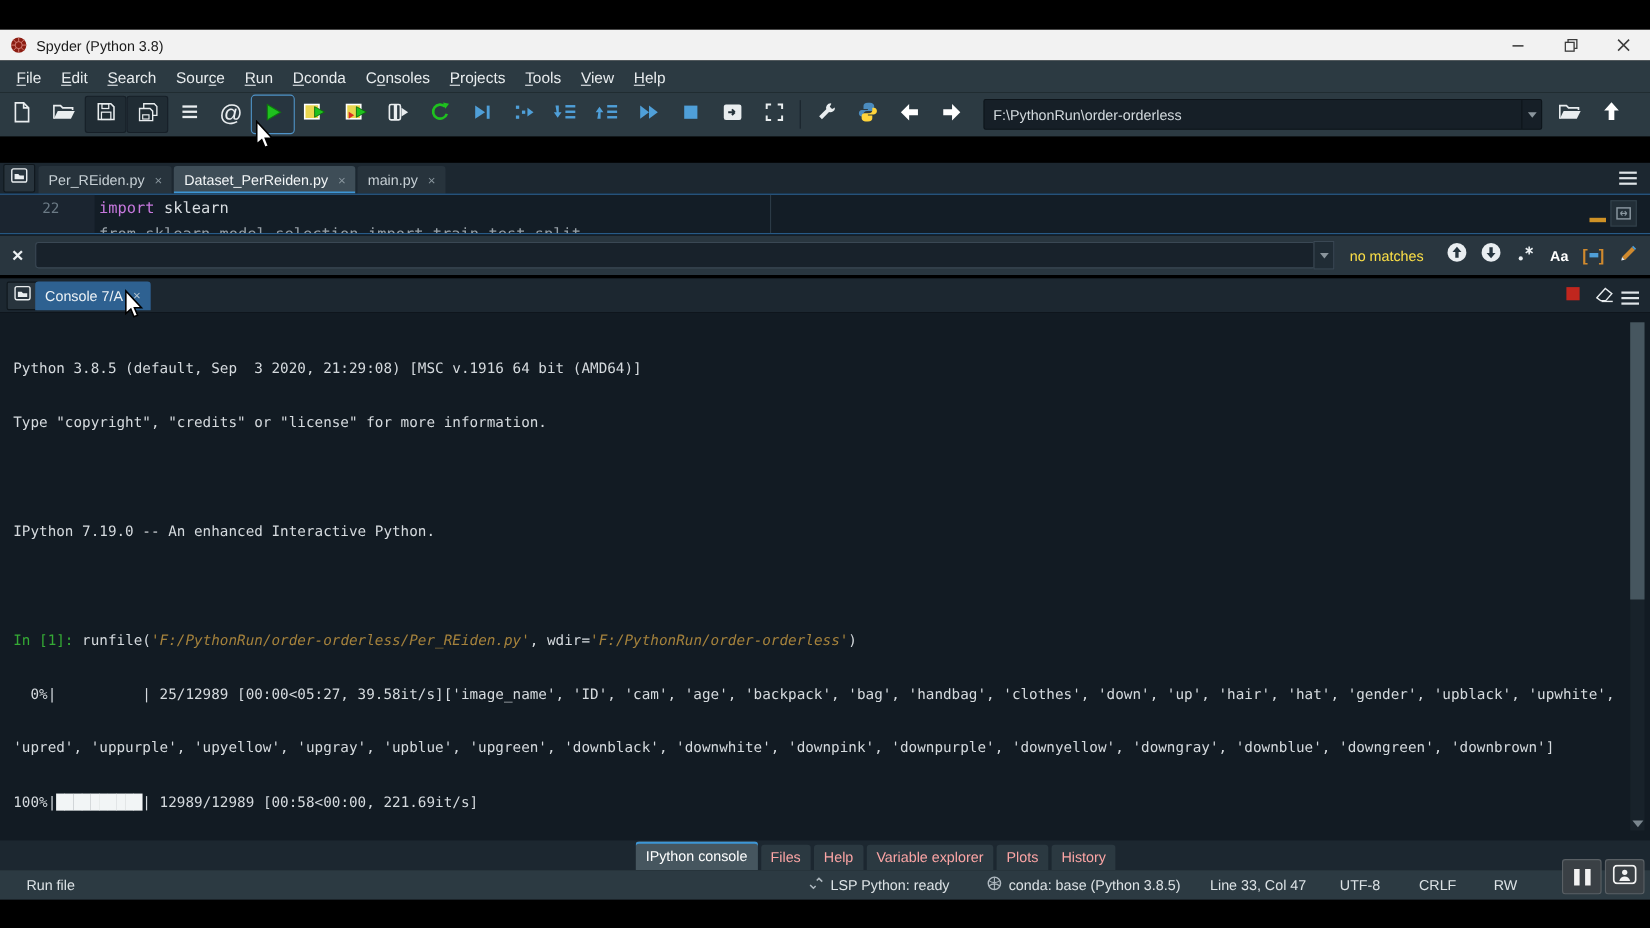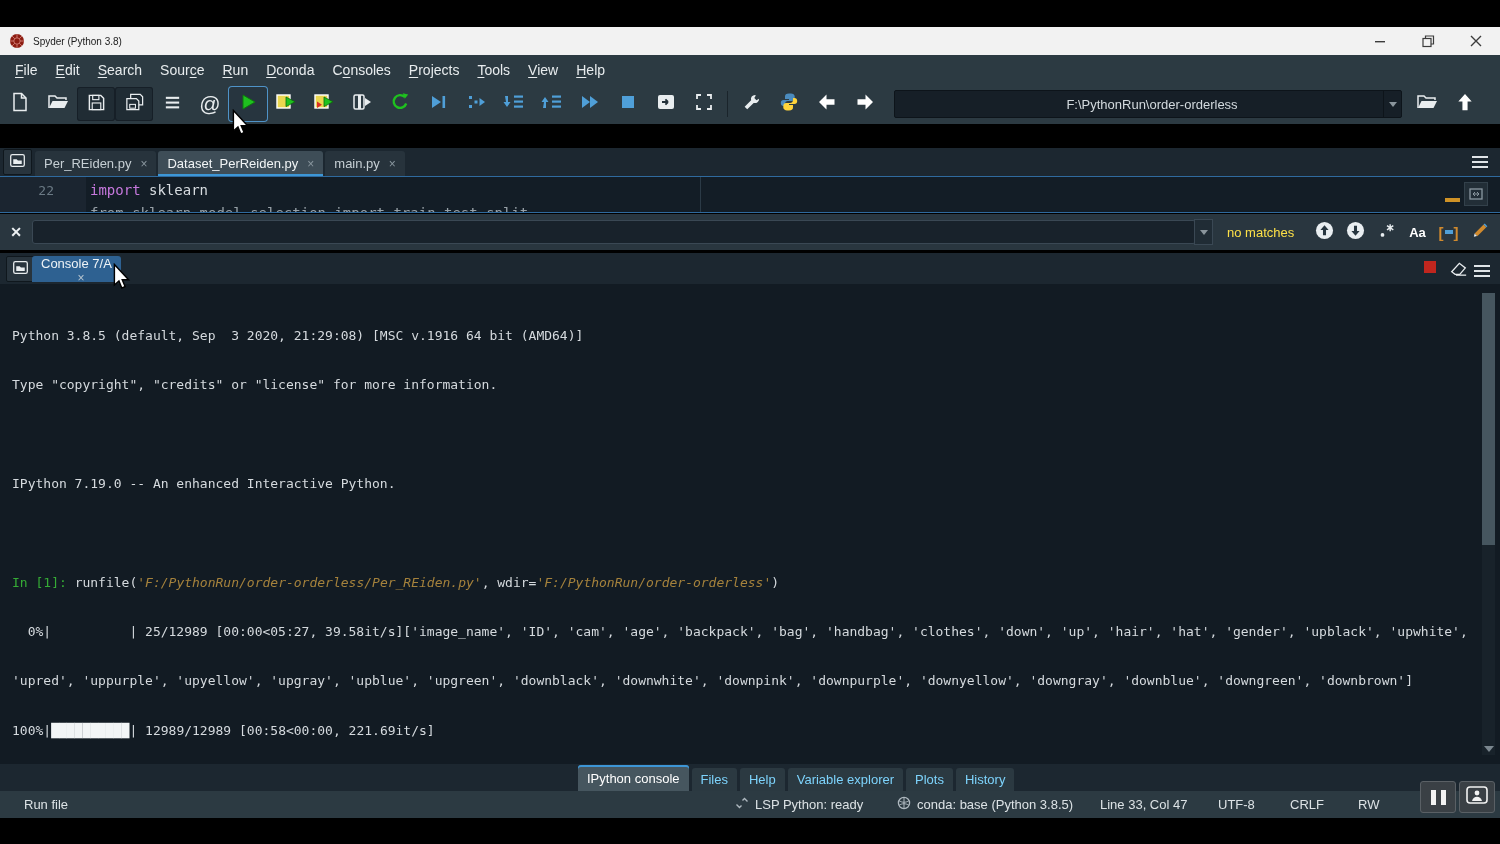--- a/index.html
+++ b/index.html
@@ -1,36 +1,36 @@
 <!DOCTYPE html>
 <html><head>
 <meta charset="utf-8">
 <style>
   html,body{margin:0;padding:0;background:#000;}
   #root{position:relative;width:1500px;height:844px;background:#000;overflow:hidden;
         font-family:"Liberation Sans",sans-serif;-webkit-font-smoothing:antialiased;}
   .abs{position:absolute;}
   
   .titlebar{left:0;right:0;top:27px;height:28px;background:#f2f2f2;display:flex;align-items:center;}
-  .title-txt{color:#1b1b1b;font-size:10px;margin-left:8px;}
+  .title-txt{color:#1b1b1b;font-size:13px;margin-left:8px;}
   .wbtns{position:absolute;right:0;top:0;height:100%;display:flex;}
   .wbtn{width:48px;height:100%;display:flex;align-items:center;justify-content:center;}
   
   .menubar{left:0;right:0;top:55px;height:29px;background:#2c3a42;display:flex;align-items:center;padding-left:6px;}
   .menu-item{padding:4px 9px;font-size:14px;color:#e8ecee;white-space:pre;}
   .mn{text-decoration:underline;text-underline-offset:2px;}
   
   .toolbar{left:0;right:0;top:84px;height:40px;background:#2c3a42;display:flex;align-items:center;padding-left:1px;}
   .tbtn{width:38px;height:34px;display:flex;align-items:center;justify-content:center;border-radius:3px;flex:none;}
   .tbtn.pressed{background:#202c34;box-shadow:inset 0 0 0 1px #161f27;}
   .tbtn.focused{box-shadow:0 0 0 1px #4f93c8;background:#27353f;}
   .at-glyph{font-size:21px;color:#e9edef;}
   .tsep{width:1px;height:26px;background:#1a242b;margin:0 4px;flex:none;}
   .workdir{margin-left:10px;width:498px;height:26px;background:#161f27;border:1px solid #0d141a;border-radius:2px;
-           display:flex;align-items:center;color:#d3dade;font-size:13px;padding-left:8px;position:relative;flex:none;justify-content:center;}
+           display:flex;align-items:center;color:#d3dade;font-size:13px;padding-left:8px;position:relative;flex:none;}
   .workdir-drop{position:absolute;right:0;top:0;width:17px;height:100%;display:flex;align-items:center;justify-content:center;border-left:1px solid #0d141a;}
   .chev{width:0;height:0;border-left:4px solid transparent;border-right:4px solid transparent;border-top:5px solid #8a959c;}
   
   .breadcrumb{left:0;right:0;top:124px;height:24px;background:#1d2730;color:#e3e8ea;font-size:13px;display:flex;align-items:center;padding-left:8px;}
   
   .edtabs{left:0;right:0;top:148px;height:28px;background:#1c2730;display:flex;align-items:flex-end;}
   .browse-btn{width:27px;height:24px;margin:0 3px 1px 3px;background:#28343d;border:1px solid #0f171d;display:flex;align-items:center;justify-content:center;border-radius:2px;flex:none;}
   .edtab{height:25px;display:flex;align-items:center;padding:0 9px;background:#27333c;color:#c6cfd4;font-size:13px;margin-right:2px;
          border-top-left-radius:3px;border-top-right-radius:3px;flex:none;}
   .edtab.active{background:#3e4d57;color:#f2f5f6;box-shadow:inset 0 -2px 0 #3d96d6;}
@@ -54,35 +54,35 @@
               font-family:"Liberation Sans",sans-serif;font-size:13px;padding:0 6px;}
   .find-drop{width:17px;height:24px;border:1px solid #3a4854;margin-left:-2px;display:flex;align-items:center;justify-content:center;background:#202c35;}
   .find-status{color:#fde047;font-size:13px;margin-left:14px;width:82px;}
   .find-ic{width:31px;height:26px;display:flex;align-items:center;justify-content:center;}
   .case-glyph{color:#ffffff;font-size:13px;font-weight:bold;}
   .ww{display:flex;align-items:center;font-weight:bold;font-size:15px;color:#d08a2e;}
   .ww i{display:block;width:8px;height:4px;background:#4f9fd8;margin:0 1px;}
   
   .contabs{left:0;right:0;top:253px;height:31px;background:#1c2730;}
   .contab{position:absolute;left:32px;top:3px;height:26px;background:#2e6191;color:#eef3f6;display:flex;align-items:center;padding:0 9px;
-          font-size:13px;border-top-left-radius:3px;border-top-right-radius:3px;flex-direction:column;}
+          font-size:13px;border-top-left-radius:3px;border-top-right-radius:3px;}
   .con-ic{position:absolute;top:5px;width:24px;height:22px;display:flex;align-items:center;justify-content:center;}
   .conout{left:0;right:0;top:284px;height:480px;background:#121b23;
           font-family:"DejaVu Sans Mono",monospace;font-size:13px;line-height:16.45px;color:#d5dade;
           padding:11px 0 0 12px;white-space:pre;overflow:hidden;}
   .cline{height:16.45px;white-space:pre;}
   .green{color:#35ab35;}
   .str{color:#a5823c;font-style:italic;}
   .pbar{color:#f2f5f6;}
   .con-track{position:absolute;right:5px;top:293px;width:13px;height:462px;background:#18222a;}
   .con-thumb{position:absolute;left:0px;top:0px;width:13px;height:252px;background:#46565f;}
   .con-chev{position:absolute;right:6px;top:746px;width:0;height:0;border-left:5px solid transparent;border-right:5px solid transparent;border-top:6px solid #7a868e;}
   
   .btabs{left:0;right:0;top:764px;height:27px;background:#1c2730;display:flex;align-items:flex-end;padding-left:578px;}
-  .btab{height:23px;padding:0 9px;font-size:13px;background:#2b3941;color:#7dd3fc;margin-right:3px;display:flex;align-items:center;
+  .btab{height:23px;padding:0 9px;font-size:13px;background:#2b3941;color:#fca5a5;margin-right:3px;display:flex;align-items:center;
         border-top-left-radius:3px;border-top-right-radius:3px;flex:none;}
   .btab.active{background:#46565f;color:#ffffff;box-shadow:inset 0 2px 0 #3d96d6;height:26px;}
   
   .statusbar{left:0;right:0;top:791px;height:27px;background:#2c3a42;color:#dce2e5;font-size:13px;}
   .sb{position:absolute;top:0;height:27px;display:flex;align-items:center;gap:6px;white-space:pre;}
   
   .ovl{position:absolute;top:781px;width:36px;height:32px;background:#3a4045;border:1px solid #5a6065;border-radius:3px;
        display:flex;align-items:center;justify-content:center;gap:5px;box-sizing:border-box;}
   .ovl i{display:block;width:5px;height:15px;background:#f2f2f2;}
   

